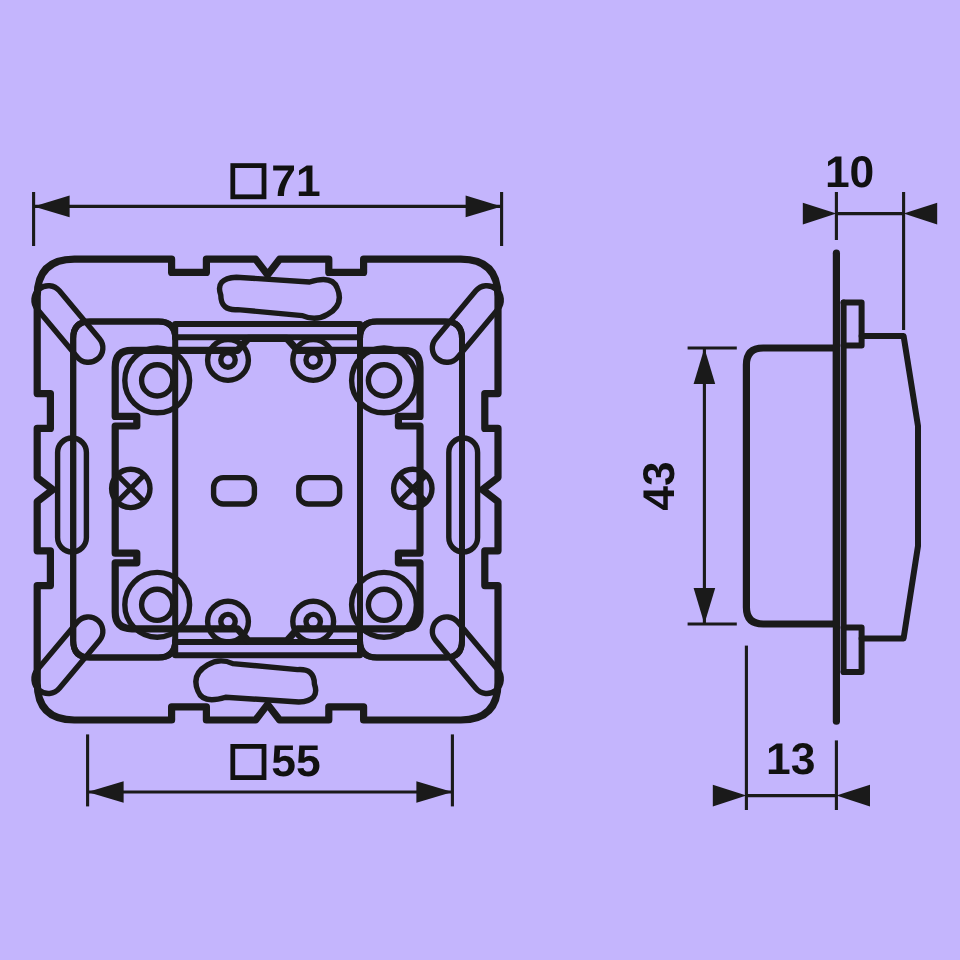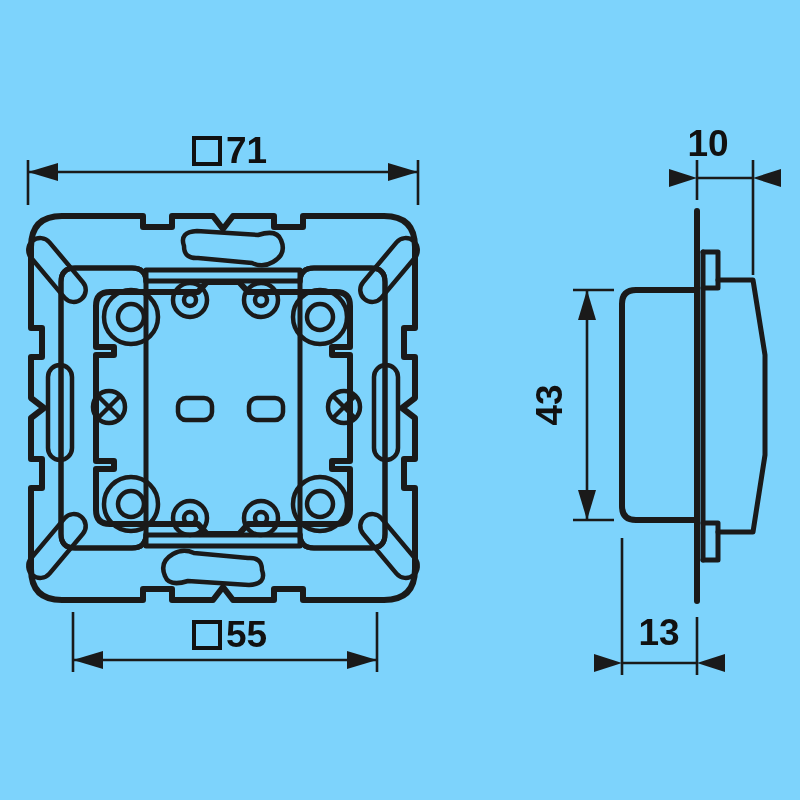--- a/index.html
+++ b/index.html
@@ -10,21 +10,21 @@
   body {
     width: 800px;
     height: 800px;
     font-family: "Liberation Sans", sans-serif;
     overflow: hidden;
   }
   #drawing-root {
     position: relative;
     width: 800px;
     height: 800px;
-    background: #7dd3fc;
+    background: #c4b5fd;
   }
   svg#tech-drawing {
     display: block;
     width: 800px;
     height: 800px;
   }
   .part-outline {
     fill: none;
     stroke: #1a1a1a;
     stroke-width: 6;

